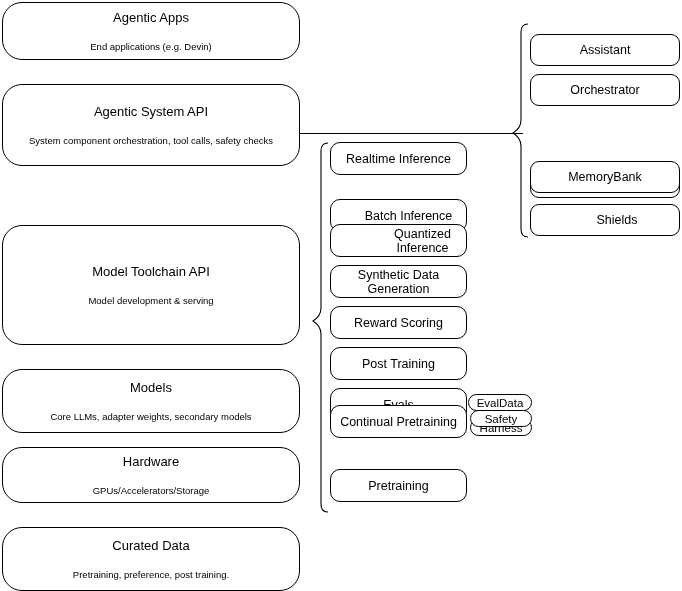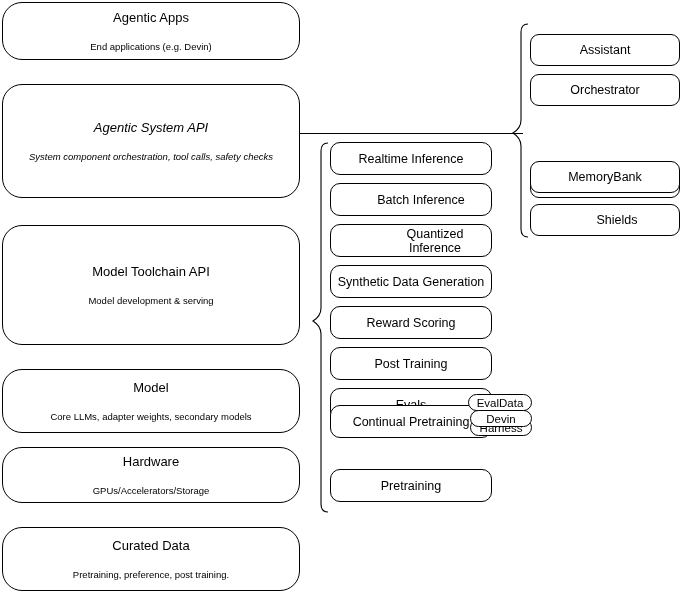--- a/index.html
+++ b/index.html
@@ -44,21 +44,21 @@
   .layer .s {
     font-size: 9.5px;
     line-height: 13px;
     margin-top: 14px;
     color: #000;
   }
   
   .cap {
     border-radius: 10px;
     left: 330px;
-    width: 162px;
+    width: 137px;
     height: 33px;
     font-size: 12.5px;
   }
   
   .comp {
     border-radius: 9px;
     left: 530px;
     width: 150px;
     height: 32px;
     font-size: 12.5px;
@@ -93,32 +93,32 @@
 </head>
 <body>
 
 <div id="canvas">
 
   <div class="box layer" style="top:2px; height:58px;">
     <div class="t">Agentic Apps</div>
     <div class="s">End applications (e.g. Devin)</div>
   </div>
 
-  <div class="box layer" style="top:84px; height:114px;font-style:italic;">
+  <div class="box layer" style="top:84px; height:82px;">
     <div class="t">Agentic System API</div>
     <div class="s">System component orchestration, tool calls, safety checks</div>
   </div>
 
   <div class="box layer" style="top:225px; height:120px;">
     <div class="t">Model Toolchain API</div>
     <div class="s">Model development &amp; serving</div>
   </div>
 
   <div class="box layer" style="top:369px; height:64px;">
-    <div class="t">Model</div>
+    <div class="t">Models</div>
     <div class="s">Core LLMs, adapter weights, secondary models</div>
   </div>
 
   <div class="box layer" style="top:447px; height:56px;">
     <div class="t">Hardware</div>
     <div class="s">GPUs/Accelerators/Storage</div>
   </div>
 
   <div class="box layer" style="top:527px; height:64px;">
     <div class="t">Curated Data</div>
@@ -147,21 +147,21 @@
     <span>Shields</span>
   </div>
 
   <svg class="brace" style="left:308px; top:140px;" width="22" height="378">
     <path d="M 20 3 Q 13 3 13 11 L 13 168 Q 13 176 5 181 Q 13 186 13 194 L 13 364 Q 13 372 20 372"></path>
   </svg>
 
   <div class="box cap" style="top:142px;">
     <span>Realtime Inference</span>
   </div>
-  <div class="box cap" style="top:183px;padding-left:20px;">
+  <div class="box cap" style="top:199px;padding-left:20px;">
     <span>Batch Inference</span>
   </div>
   <div class="box cap" style="top:224px;padding-left:48px;">
     <span>Quantized Inference</span>
   </div>
   <div class="box cap" style="top:265px;">
     <span>Synthetic Data Generation</span>
   </div>
   <div class="box cap" style="top:306px;">
     <span>Reward Scoring</span>
@@ -179,16 +179,16 @@
     <span>Pretraining</span>
   </div>
 
   <div class="pill" style="left:470px; top:377px; width:62px;margin-top:42px;">
     <span>Harness</span>
   </div>
   <div class="pill" style="left:468px; top:394px; width:64px;">
     <span>EvalData</span>
   </div>
   <div class="pill" style="left:470px; top:410px; width:62px;">
-    <span>Devin</span>
+    <span>Safety</span>
   </div>
 
 </div>
 
 </body></html>

